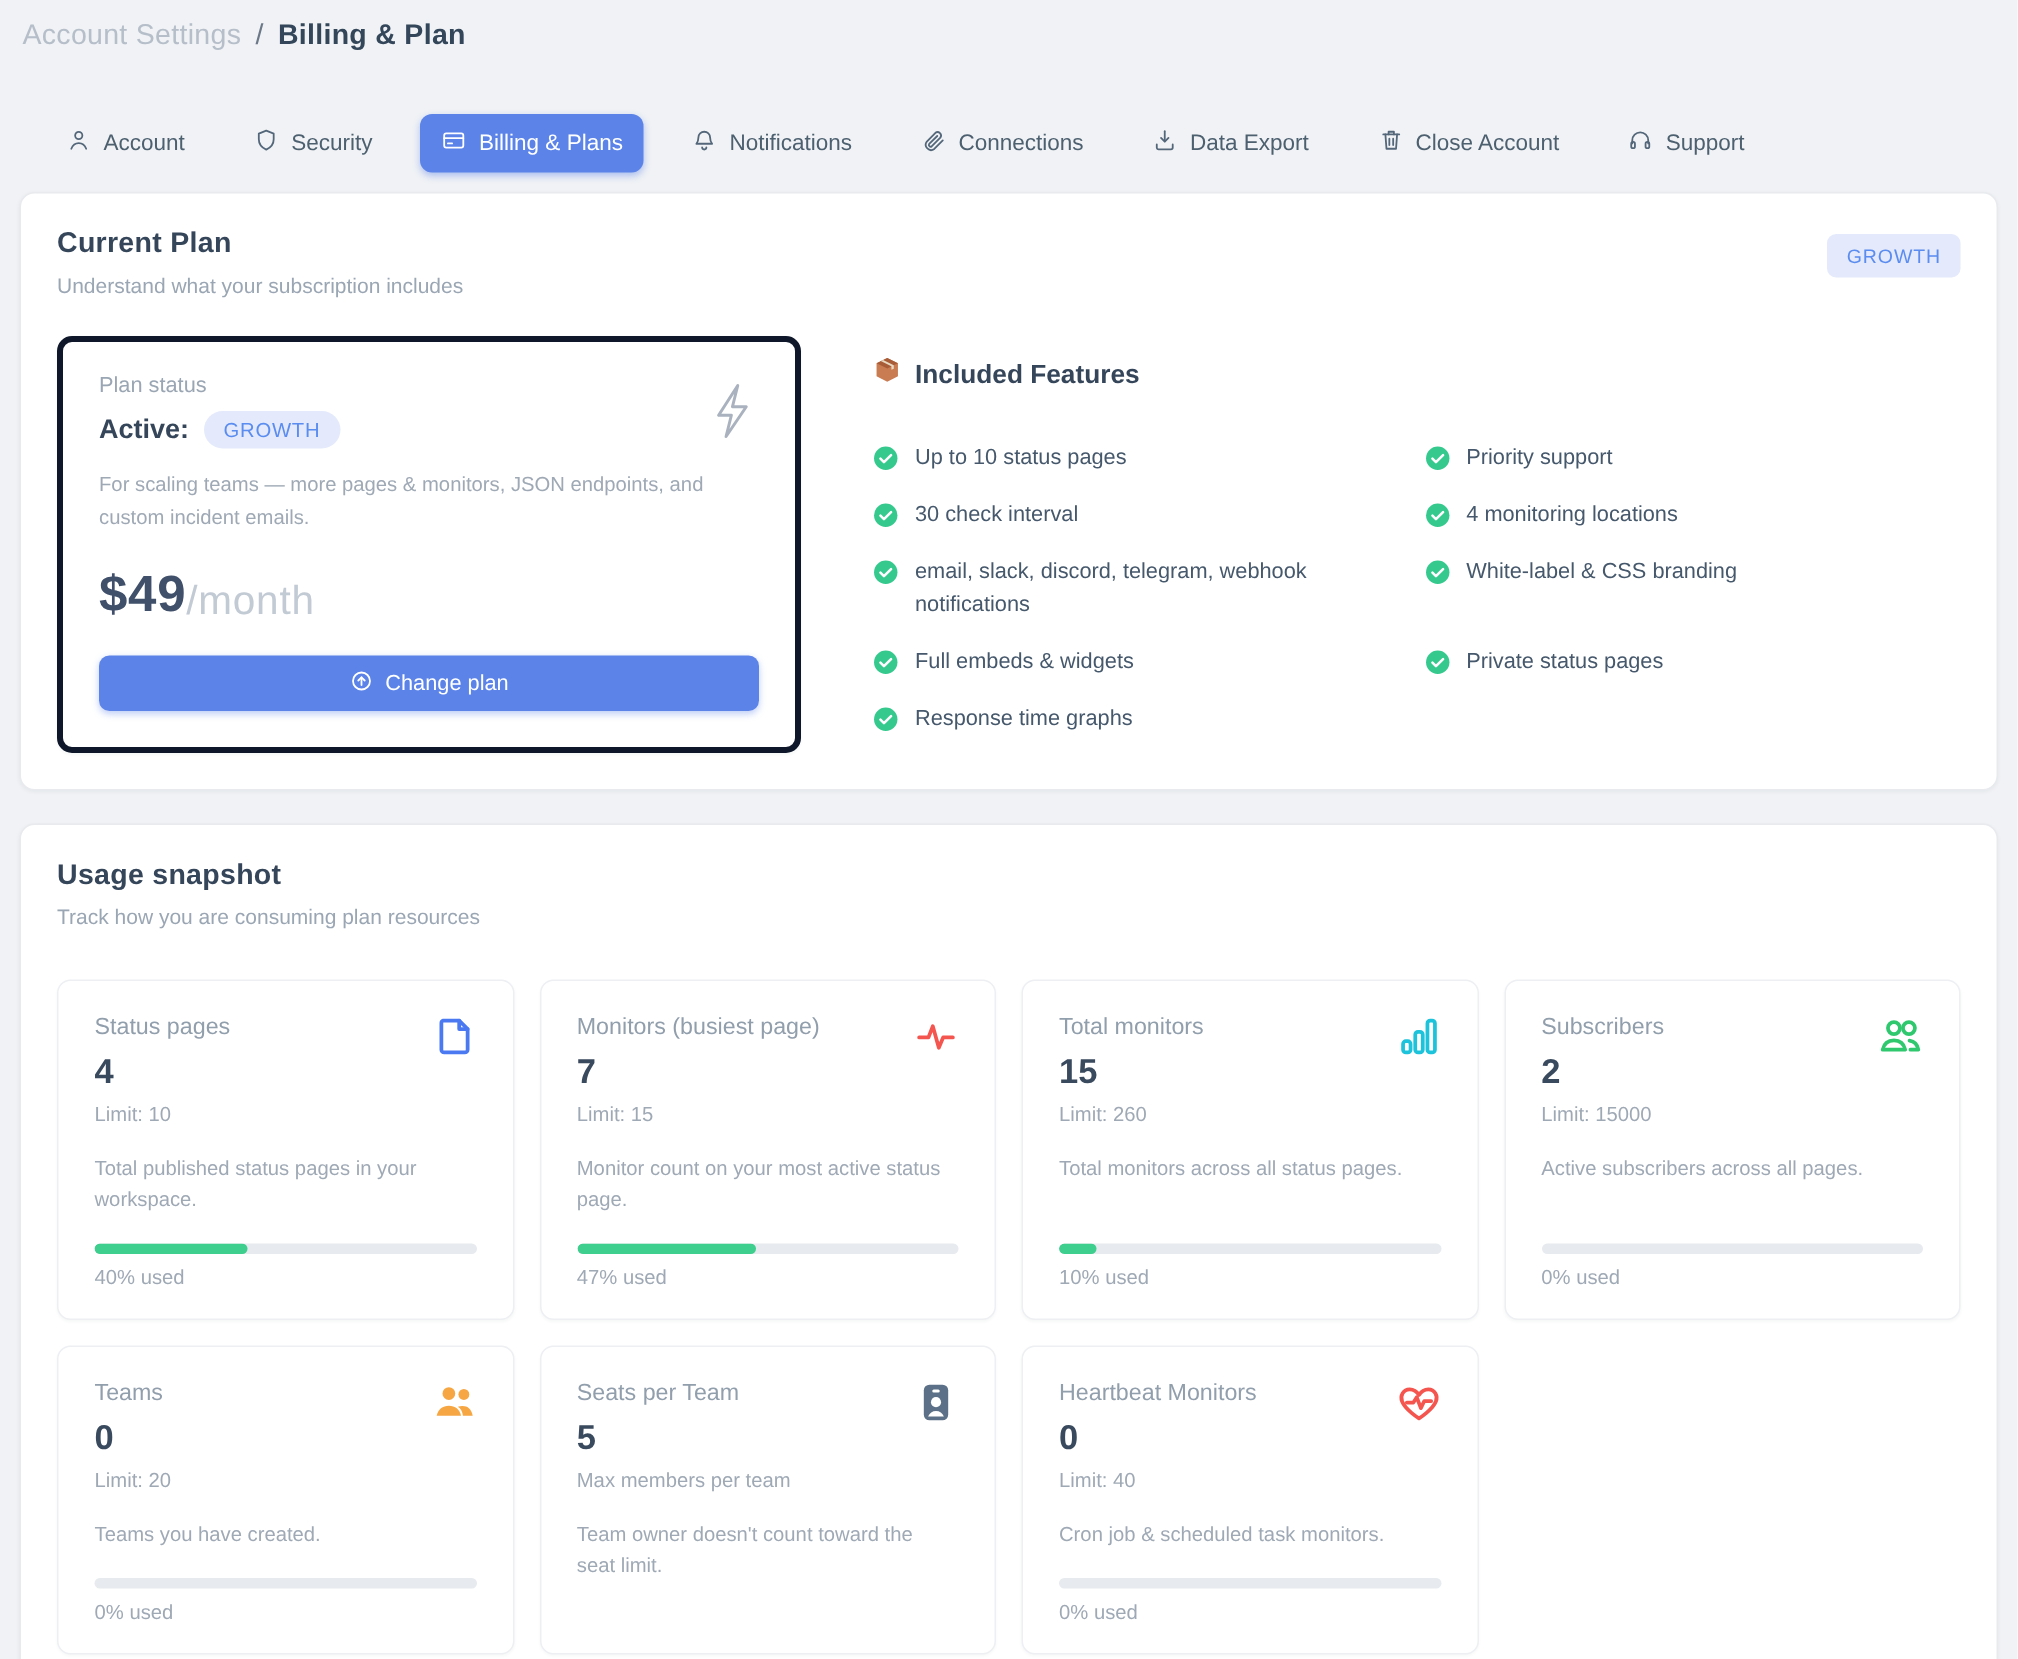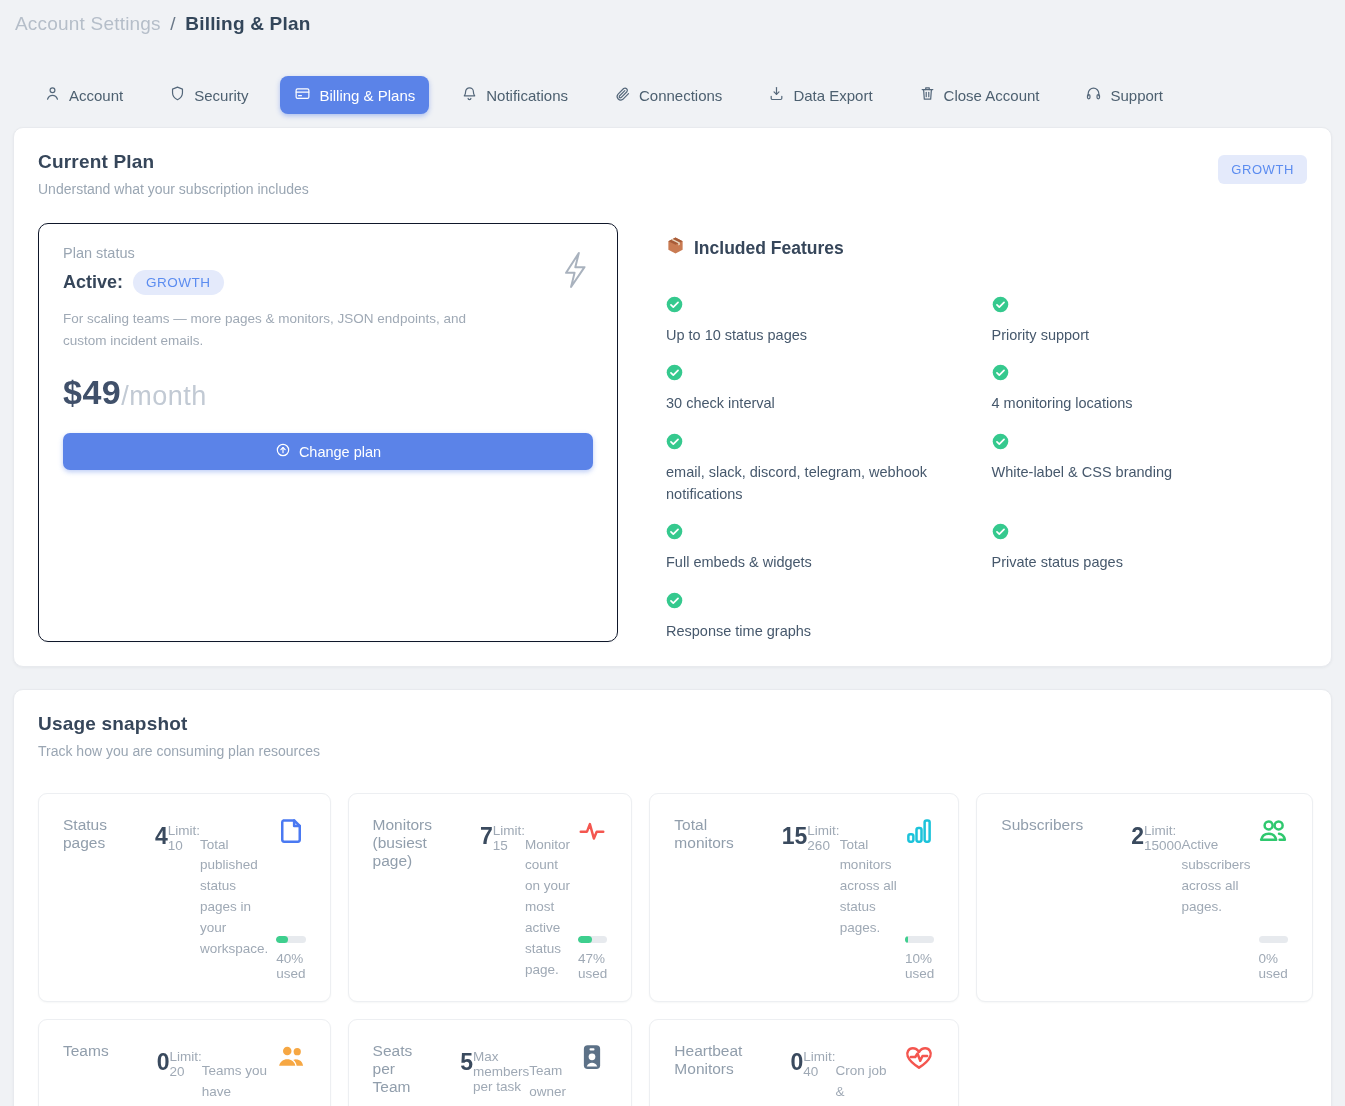--- a/index.html
+++ b/index.html
@@ -40,22 +40,22 @@
   .section-head { display:flex; justify-content:space-between; align-items:flex-start; }
   .section-title { font-size:19px; font-weight:700; color:#36465a; letter-spacing:.2px; }
   .section-sub { font-size:14px; color:#9aa6b3; margin-top:8px; }
   .plan-pill {
     background:#e4eafb; color:#5b8cf0; font-size:13px; font-weight:500;
     padding:7px 13px; border-radius:6px; letter-spacing:.6px; margin-top:4px;
   }
   
   .plan-flex { display:flex; margin-top:26px; }
   .status-card {
-    width:580px; flex-shrink:0; position:relative;
-    border:1px solid #0f172a; border-radius:10px;
+    width:496px; flex-shrink:0; position:relative;
+    border:4px solid #0f172a; border-radius:10px;
     padding:21px 24px 24px;
     box-shadow:0 1px 2px rgba(25,39,60,.04);
   }
   .ps-label { font-size:14.5px; color:#9aa6b3; }
   .ps-active-row { display:flex; align-items:center; margin-top:9px; }
   .ps-active { font-size:18px; font-weight:600; color:#36465a; }
   .ps-badge {
     margin-left:10px; background:#e4eafb; color:#5b8cf0;
     font-size:13.5px; padding:5px 13px; border-radius:14px; letter-spacing:.5px;
   }
@@ -72,28 +72,28 @@
   .change-btn svg { width:16px; height:16px; stroke:#fff; fill:none; stroke-width:1.8; stroke-linecap:round; stroke-linejoin:round; }
   .bolt-icon { position:absolute; top:26px; right:24px; }
   .bolt-icon svg { width:34px; height:40px; stroke:#a9b2be; fill:none; stroke-width:1.4; stroke-linejoin:round; }
   
   .features { flex:1; margin-left:48px; padding-top:13px; }
   .features-head { display:flex; align-items:center; gap:9px; font-size:17.5px; font-weight:700; color:#36465a; }
   .features-grid {
     margin-top:33px; display:grid; grid-template-columns:1fr 1fr;
     column-gap:10px; row-gap:16px;
   }
-  .feature { display:flex; gap:11px; font-size:14.5px; color:#46586c; line-height:22px; max-width:340px;flex-direction:column; }
+  .feature { display:flex; gap:11px; font-size:14.5px; color:#46586c; line-height:22px; max-width:340px; }
   .check-ic { flex-shrink:0; width:17px; height:17px; margin-top:2.5px; }
   
   .usage-grid { margin-top:34px; display:grid; grid-template-columns:repeat(4,1fr); gap:17px; }
   .u-card {
     position:relative; border:1px solid #edeff2; border-radius:9px;
     padding:22px 24px 20px; background:#fff;
-    display:flex; flex-direction:row; min-height:176px;
+    display:flex; flex-direction:column; min-height:176px;
     box-shadow:0 1px 2px rgba(25,39,60,.04);
   }
   .u-title { font-size:15.5px; color:#919eac; padding-right:48px; }
   .u-value { font-size:23px; font-weight:700; color:#3a4a5e; margin-top:7px; }
   .u-limit { font-size:13.5px; color:#9fa9b5; margin-top:7px; }
   .u-desc { font-size:13.5px; color:#9fa9b5; margin-top:19px; line-height:1.55; padding-right:8px; }
   .u-bottom { margin-top:auto; padding-top:18px; }
   .track { height:7px; background:#e7eaee; border-radius:4px; overflow:hidden; }
   .fill { height:100%; background:#3ecf8e; border-radius:4px; width:0; }
   .u-percent { font-size:13.5px; color:#9fa9b5; margin-top:8px; }
@@ -401,21 +401,21 @@
       <div class="u-icon">
         <svg viewBox="0 0 24 24">
             <rect x="5.5" y="2.5" width="13" height="19" rx="3" fill="#5c7187"></rect>
             <rect x="10" y="5" width="4" height="1.7" rx=".8" fill="#fff"></rect>
             <circle cx="12" cy="11.8" r="2.7" fill="#fff"></circle>
             <path d="M7.8 19.5c.7-2 2.3-3 4.2-3s3.5 1 4.2 3z" fill="#fff"></path>
           </svg>
       </div>
       <div class="u-title">Seats per Team</div>
       <div class="u-value">5</div>
-      <div class="u-limit">Max members per task</div>
+      <div class="u-limit">Max members per team</div>
       <div class="u-desc">Team owner doesn't count toward the seat limit.</div>
     </div>
 
     <div class="u-card">
       <div class="u-icon">
         <svg viewBox="0 0 24 24" class="stroke-ic ic-red">
             <path d="M12 20.5S4.8 16 3 11.5C1.7 8.4 3.7 5 7 5c2.1 0 3.9 1.2 5 3 1.1-1.8 2.9-3 5-3 3.3 0 5.3 3.4 4 6.5-1.8 4.5-9 9-9 9z"></path>
             <polyline points="5.5 12 9 12 10.8 9.2 13 15 14.8 11.2 18.5 11.2"></polyline>
           </svg>
       </div>

